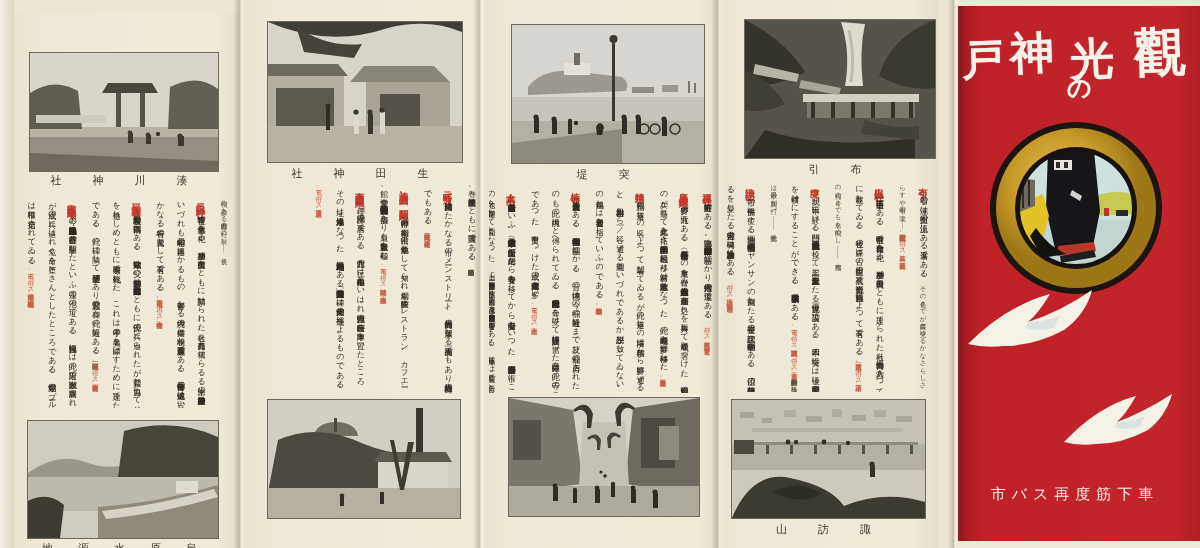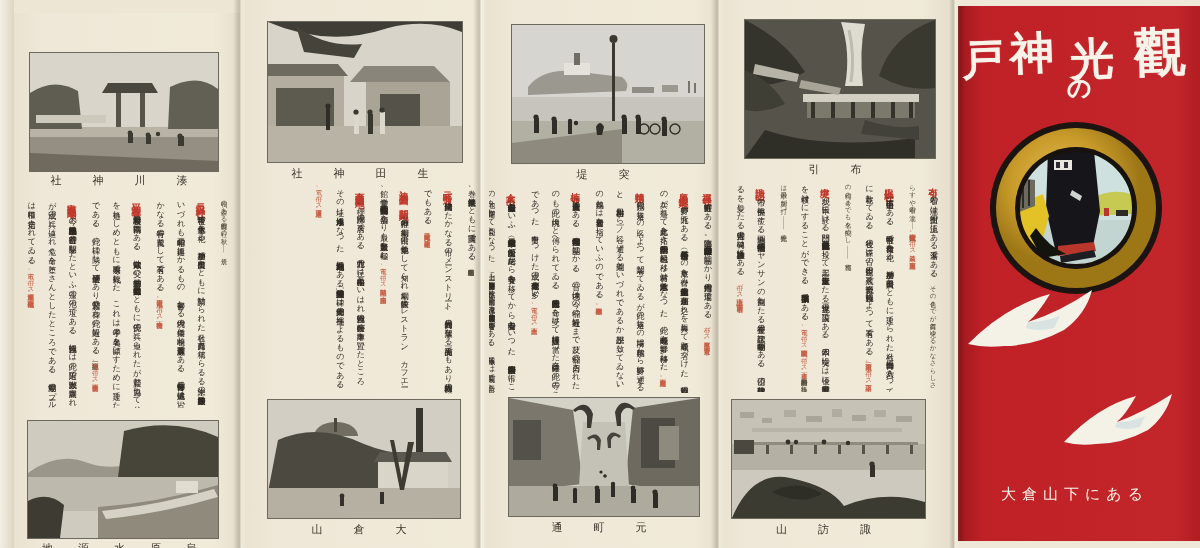--- a/index.html
+++ b/index.html
@@ -3,21 +3,21 @@
 <meta charset="utf-8">
 <style>
   html,body{margin:0;padding:0;background:#e9e4d7;}
   #stage{position:relative;width:1200px;height:548px;overflow:hidden;
          background:#ede6d5;font-family:"Liberation Serif","DejaVu Serif",serif;}
   .panel{position:absolute;top:0;height:548px;background:linear-gradient(90deg,#e9e2d0 0%,#efe8d8 12%,#f0ead9 88%,#e6dfcd 100%);}
   #sliver{left:0;width:14px;background:linear-gradient(90deg,#f4efe3,#ded6c2);}
   #p1{left:14px;width:226px;margin-top:13px;}
   #p2{left:240px;width:288px;}
   #p3{left:484px;width:238px;}
-  #p4{left:718px;width:220px;padding-left:10px;}
+  #p4{left:718px;width:220px;}
   .fold{position:absolute;top:0;height:548px;width:14px;pointer-events:none;
         background:linear-gradient(90deg,rgba(90,80,60,0) 0%,rgba(90,80,60,.28) 45%,rgba(255,255,250,.25) 60%,rgba(90,80,60,0) 100%);}
   .photo{position:absolute;background:#cfccc2;box-shadow:0 0 0 1px #6d685c;overflow:hidden;}
   .photo svg{display:block;width:100%;height:100%;}
   .caption{position:absolute;text-align:center;font-size:11px;letter-spacing:10px;color:#3c372d;white-space:nowrap;}
   .vtext{position:absolute;writing-mode:vertical-rl;overflow:hidden;color:#2e2a23;line-height:1.28;}
   .sec{margin-block-end:3px;}
   .h{color:#c0392b;font-weight:bold;font-size:9.5px;letter-spacing:1.5px;}
   .b{font-size:8px;}
   .nt{font-size:6.5px;color:#c65f45;}
@@ -128,21 +128,20 @@
         <rect x="110" y="62" width="70" height="28" fill="#d9d5c8"></rect>
         <path d="M106,62 l78,0 -6,-10 -66,0 Z" fill="#5c5950"></path>
         <rect y="88" width="192" height="30" fill="#b5b0a2"></rect>
         <path d="M126,40 l10,50 -4,0 -10,-50 Z" fill="#3e3b33"></path>
         <path d="M140,42 l-8,48 4,0 10,-48 Z" fill="#3e3b33"></path>
         <rect x="112" y="92" width="4" height="12" fill="#33312a"></rect>
         <circle cx="74" cy="96" r="2.4" fill="#33312a"></circle>
           <rect x="72" y="96" width="4" height="10" fill="#33312a"></rect>
       </svg>
     </div>
-    <div class="caption" style="left:28px;top:522px;width:192px;">山　倉　大</div>
   </div>
 
   <div id="p3" class="panel">
     <div class="photo" style="left:28px;top:25px;width:192px;height:138px;">
       <svg viewBox="0 0 192 138" preserveAspectRatio="none">
         <rect width="192" height="138" fill="#d7d5cf"></rect>
         <rect y="72" width="192" height="30" fill="#c6c4bc"></rect>
         <path d="M16,62 q14,-18 44,-16 l50,6 q8,6 4,14 l-98,4 Z" fill="#9a988f"></path>
         <rect x="52" y="38" width="26" height="12" fill="#e4e2da"></rect>
         <rect x="62" y="28" width="6" height="12" fill="#6f6d64"></rect>
@@ -206,21 +205,20 @@
         <circle cx="104" cy="86" r="2.2" fill="#2e2c26"></circle>
           <rect x="102" y="87" width="4" height="12" fill="#2e2c26"></rect>
         <circle cx="124" cy="90" r="2.4" fill="#2e2c26"></circle>
           <rect x="122" y="91" width="5" height="14" fill="#2e2c26"></rect>
         <circle cx="146" cy="94" r="2.6" fill="#2e2c26"></circle>
           <rect x="144" y="95" width="5" height="15" fill="#2e2c26"></rect>
         <circle cx="96" cy="78" r="1.8" fill="#2e2c26"></circle>
           <circle cx="92" cy="74" r="1.6" fill="#2e2c26"></circle>
       </svg>
     </div>
-    <div class="caption" style="left:25px;top:520px;width:190px;">通　町　元</div>
   </div>
 
   <div id="p4" class="panel">
     <div class="photo" style="left:27px;top:20px;width:190px;height:138px;">
       <svg viewBox="0 0 190 138" preserveAspectRatio="none">
         <rect width="190" height="138" fill="#55534a"></rect>
         <path d="M96,2 q10,30 4,64 l18,0 q-4,-36 2,-62 Z" fill="#dedbd1"></path>
         <path d="M104,10 q6,26 2,52" stroke="#bdbab0" stroke-width="3" fill="none"></path>
         <path d="M0,0 q40,20 60,52 q-30,18 -60,10 Z" fill="#35342c"></path>
         <path d="M190,0 q-44,16 -56,56 q28,16 56,12 Z" fill="#3a3930"></path>
@@ -331,21 +329,21 @@
 
     <svg class="gull" style="left:6px;top:288px;width:168px;height:84px;" viewBox="0 0 168 84">
       <path d="M4,56 Q42,18 86,6 Q74,26 64,34 Q96,24 128,2 Q122,26 100,42 Q70,58 40,58 Q20,60 4,56 Z" fill="#f4f1e7"></path>
       <path d="M64,34 Q80,34 96,28 L90,40 Q74,44 62,40 Z" fill="#d9e4e2"></path>
     </svg>
     <svg class="gull" style="left:104px;top:392px;width:140px;height:72px;" viewBox="0 0 140 72">
       <path d="M2,50 Q36,14 74,4 Q64,22 55,30 Q82,20 110,2 Q104,24 86,38 Q60,52 34,52 Q16,54 2,50 Z" fill="#f4f1e7"></path>
       <path d="M55,30 Q69,30 83,24 L78,35 Q64,39 53,35 Z" fill="#d9e4e2"></path>
     </svg>
 
-    <div id="publisher">大倉山下にある</div>
+    <div id="publisher">市バス再度筋下車</div>
   </div>
 
   <div class="fold" style="left:233px;"></div>
   <div class="fold" style="left:473px;"></div>
   <div class="fold" style="left:711px;"></div>
   <div class="fold" style="left:948px;width:12px;"></div>
 
 </div>
 
 </body></html>

